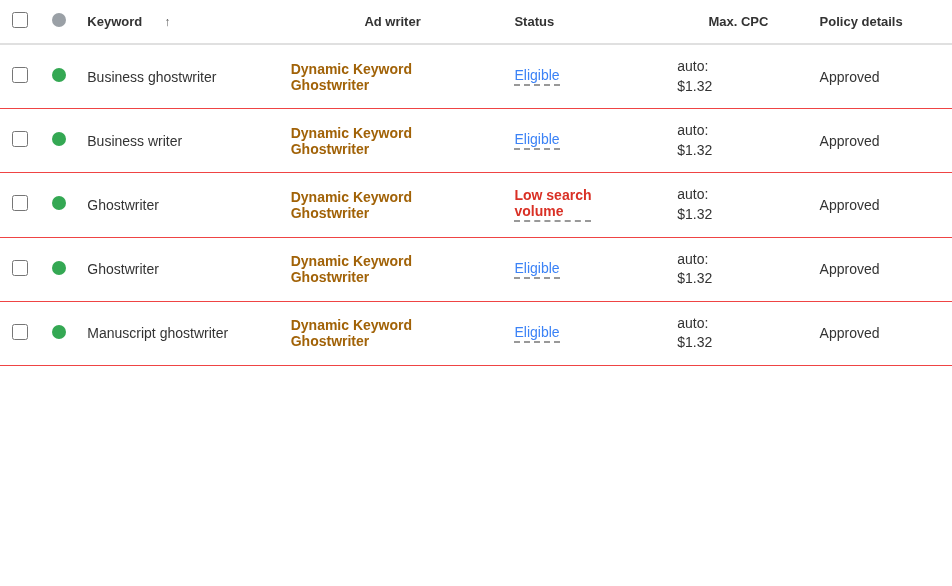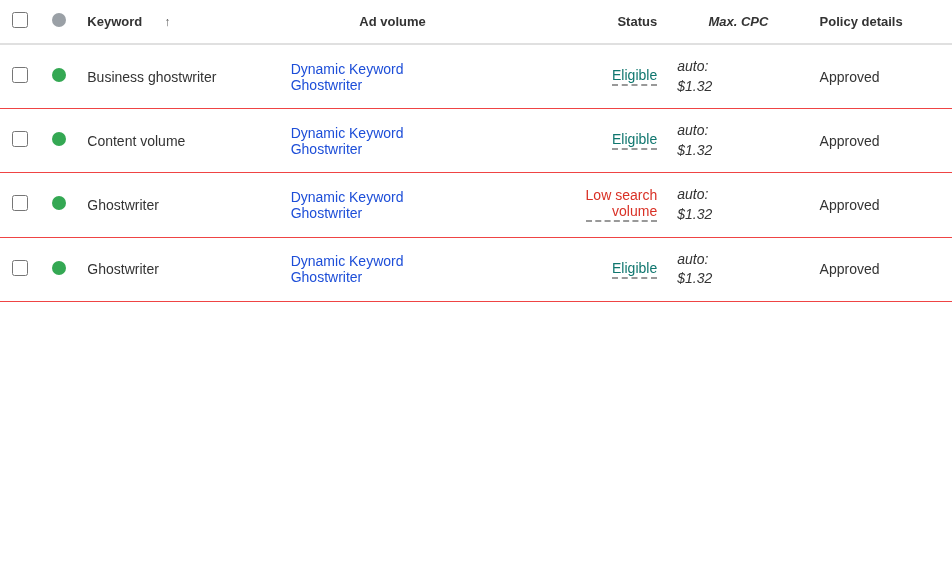--- a/index.html
+++ b/index.html
@@ -31,61 +31,62 @@
       white-space: nowrap;
     }
     td {
       font-size: 14px;
       color: #333;
     }
     .col-checkbox { width: 40px; text-align: center; }
     .col-dot { width: 36px; text-align: center; }
     .col-keyword { width: 200px; }
     .col-adgroup { width: 220px; }
-    .col-status { width: 160px; text-align: right; }
-    .col-maxcpc { width: 140px; text-align: center; font-style: italic; }
+    .col-status { width: 160px; text-align: left; }
+    .col-maxcpc { width: 140px; text-align: center; }
     .col-policy { width: 140px; text-align: left; }
     input[type="checkbox"] {
       width: 16px;
       height: 16px;
       cursor: pointer;
       accent-color: #1a73e8;
     }
     .dot {
       width: 14px;
       height: 14px;
       border-radius: 50%;
       display: inline-block;
     }
     .dot-green { background-color: #34a853; }
     .dot-gray { background-color: #9aa0a6; }
 
     .ad-group-link {
-      color: #1d4ed8;
+      color: #a16207;
       text-decoration: none;
       cursor: pointer;
+      font-weight: bold;
     }
 
     .keyword-header {
       display: flex;
       align-items: center;
       gap: 22px;
       cursor: pointer;
     }
     .sort-arrow {
       font-size: 12px;
       color: #555;
     }
 
     .status-eligible {
-      color: #0f766e;
+      color: #3b82f6;
     }
     .status-low-search {
       color: #d93025;
-      font-weight: normal;
+      font-weight: bold;
     }
 
     .status-dashed-border {
       border-bottom: 2px dashed #999;
       display: inline-block;
       padding-bottom: 1px;
     }
 
     .max-cpc-val {
       text-align: left;
@@ -108,21 +109,21 @@
       <th class="col-dot header-dot-cell">
         <span class="dot dot-gray"></span>
       </th>
       <th class="col-keyword">
         <div class="keyword-header">
           <span>Keyword</span>
           <span class="sort-arrow">↑</span>
         </div>
       </th>
       <th class="col-adgroup">
-        <span>Ad volume</span>
+        <span>Ad writer</span>
       </th>
       <th class="col-status">
         <span>Status</span>
       </th>
       <th class="col-maxcpc">
         <span>Max. CPC</span>
       </th>
       <th class="col-policy">
         <span>Policy details</span>
       </th>
@@ -136,21 +137,21 @@
         <td class="col-adgroup"><a class="ad-group-link" href="#">Dynamic Keyword<br>Ghostwriter</a></td>
         <td class="col-status"><span class="status-eligible status-dashed-border">Eligible</span></td>
         <td class="col-maxcpc">
           <div class="max-cpc-val">auto:<br>$1.32</div>
         </td>
         <td class="col-policy">Approved</td>
       </tr>
       <tr>
         <td class="col-checkbox"><input type="checkbox" style=""></td>
         <td class="col-dot" style="text-align: center;"><span class="dot dot-green"></span></td>
-        <td class="col-keyword">Content volume</td>
+        <td class="col-keyword">Business writer</td>
         <td class="col-adgroup"><a class="ad-group-link" href="#">Dynamic Keyword<br>Ghostwriter</a></td>
         <td class="col-status"><span class="status-eligible status-dashed-border">Eligible</span></td>
         <td class="col-maxcpc">
           <div class="max-cpc-val">auto:<br>$1.32</div>
         </td>
         <td class="col-policy">Approved</td>
       </tr>
       <tr>
         <td class="col-checkbox"><input type="checkbox" style=""></td>
         <td class="col-dot" style="text-align: center;"><span class="dot dot-green"></span></td>
@@ -166,14 +167,25 @@
         <td class="col-checkbox"><input type="checkbox" style=""></td>
         <td class="col-dot" style="text-align: center;"><span class="dot dot-green"></span></td>
         <td class="col-keyword">Ghostwriter</td>
         <td class="col-adgroup"><a class="ad-group-link" href="#">Dynamic Keyword<br>Ghostwriter</a></td>
         <td class="col-status"><span class="status-eligible status-dashed-border">Eligible</span></td>
         <td class="col-maxcpc">
           <div class="max-cpc-val">auto:<br>$1.32</div>
         </td>
         <td class="col-policy">Approved</td>
       </tr>
+      <tr>
+        <td class="col-checkbox"><input type="checkbox" style=""></td>
+        <td class="col-dot" style="text-align: center;"><span class="dot dot-green"></span></td>
+        <td class="col-keyword">Manuscript ghostwriter</td>
+        <td class="col-adgroup"><a class="ad-group-link" href="#">Dynamic Keyword<br>Ghostwriter</a></td>
+        <td class="col-status"><span class="status-eligible status-dashed-border">Eligible</span></td>
+        <td class="col-maxcpc">
+          <div class="max-cpc-val">auto:<br>$1.32</div>
+        </td>
+        <td class="col-policy">Approved</td>
+      </tr>
     </tbody>
 </table>
 
 </body></html>

